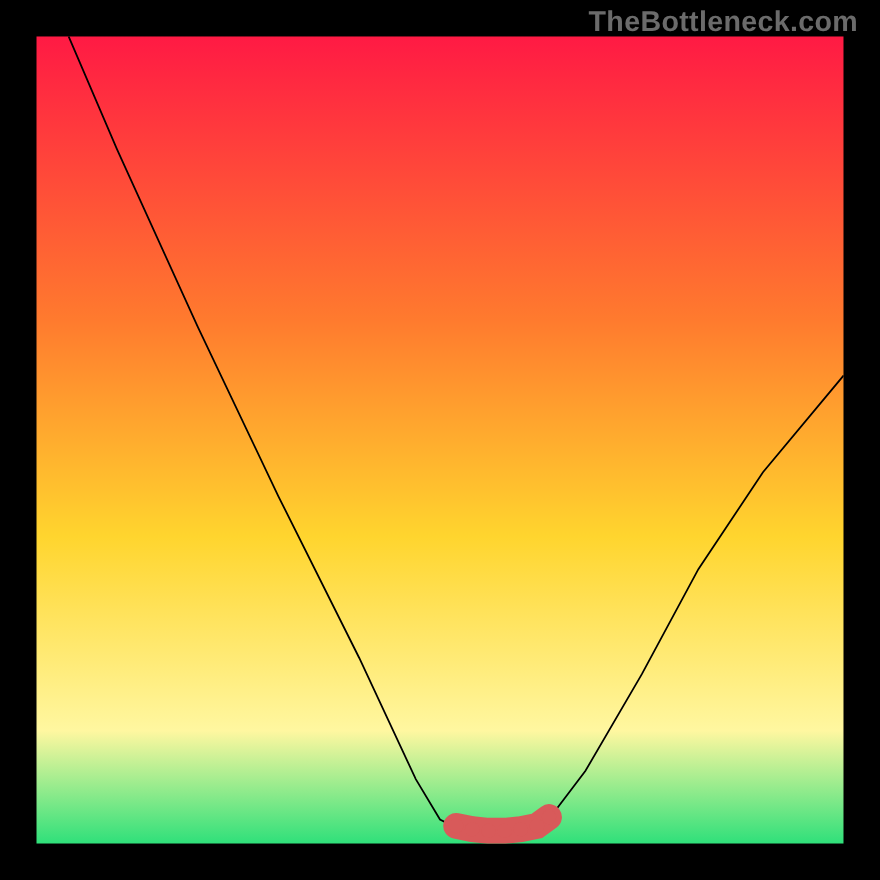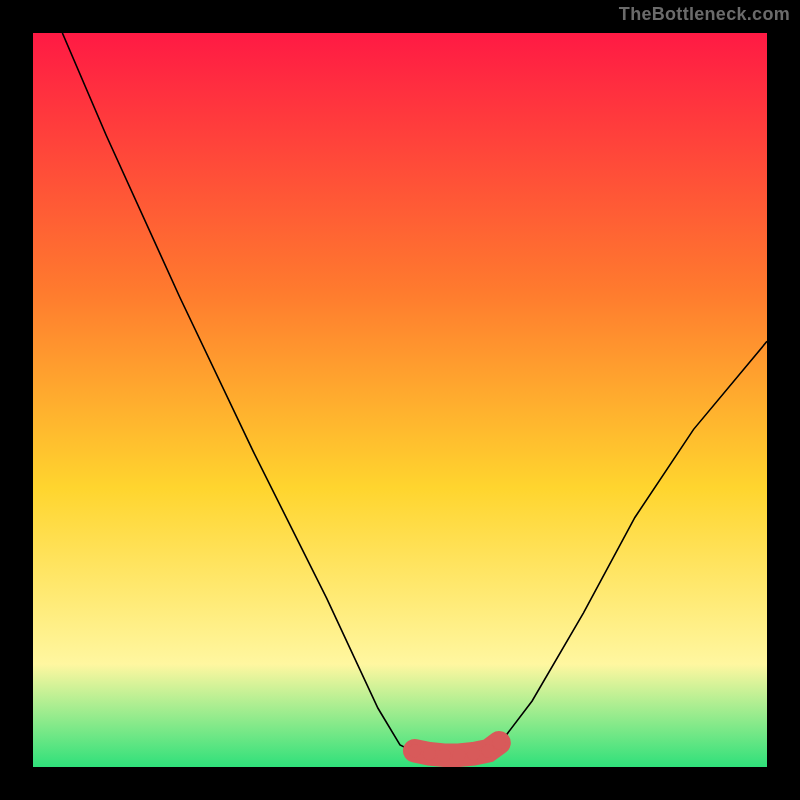--- a/index.html
+++ b/index.html
@@ -15,23 +15,23 @@
     position: absolute;
     left: 0;
     top: 0;
     width: 800px;
     height: 800px;
     background: #000;
   }
   .watermark {
     position: absolute;
     top: 4px;
-    right: 10px;
+    right: 20px;
     color: #6b6b6b;
-    font-size: 18px;
+    font-size: 26px;
     font-weight: 600;
     letter-spacing: 0.3px;
     user-select: none;
   }
   .plot-wrap {
     position: absolute;
     left: 33px;
     top: 33px;
     width: 734px;
     height: 734px;

